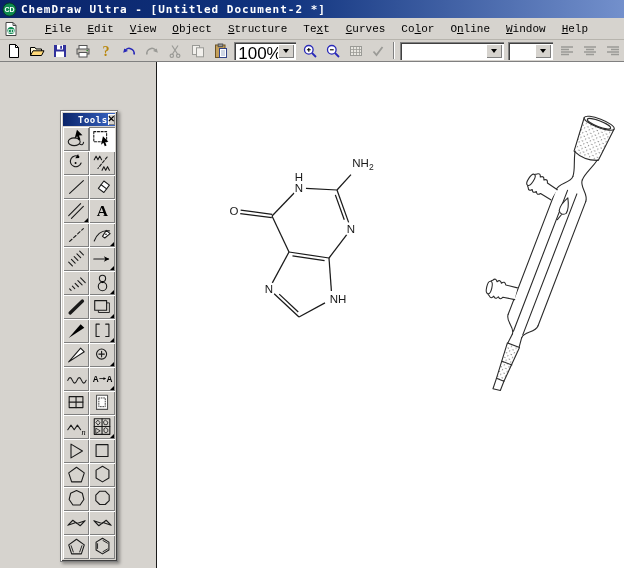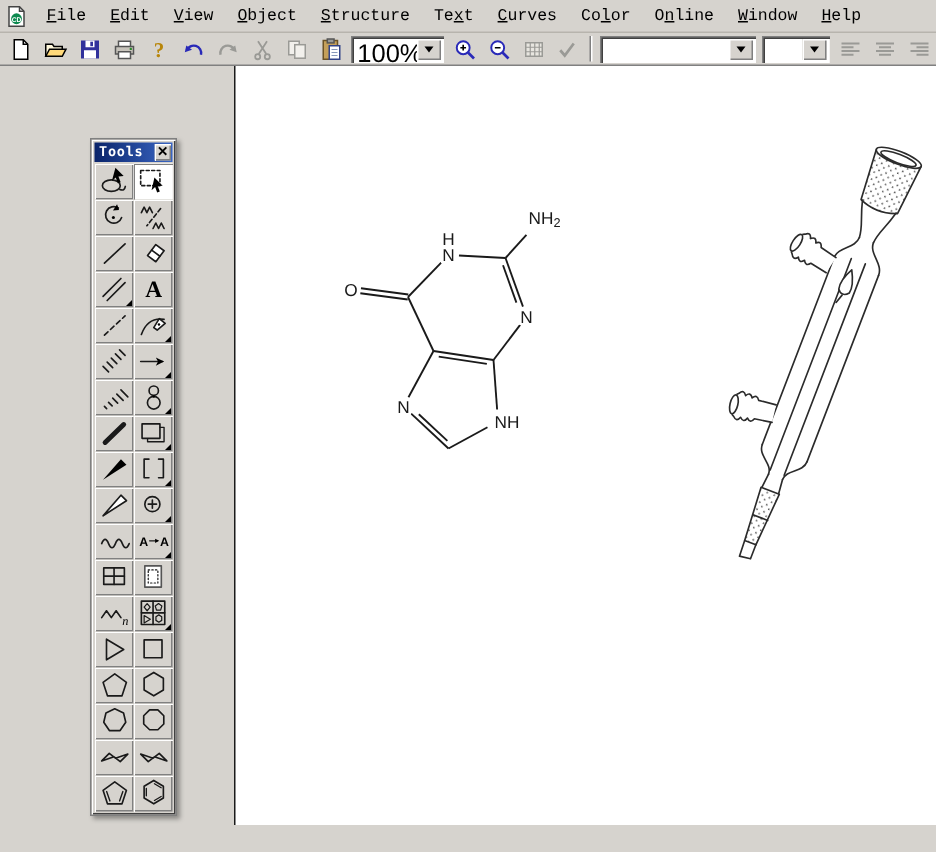--- a/index.html
+++ b/index.html
@@ -11,21 +11,21 @@
   .titlebar { height:18px; display:flex; align-items:center; gap:4px; padding-left:2px;
     background:linear-gradient(90deg,#0a246a 0%,#10337e 45%,#7390cc 100%); }
   .title-text { color:#fff; font-family:"DejaVu Sans Mono", monospace; font-weight:bold;
     font-size:11px; letter-spacing:1px; white-space:nowrap; }
 
   
   .menubar { height:22px; display:flex; align-items:center; background:#d6d3ce;
     border-bottom:1px solid #b7b4ad; padding-left:3px; }
   .menu-item { font-family:"Liberation Mono", monospace; font-size:11px; color:#000;
     padding:2px 8px; white-space:nowrap; }
-  #menu-items { display:flex; }
+  #menu-items { display:flex;margin-left:14px; }
 
   
   .toolbar { height:22px; display:flex; align-items:center; background:#d6d3ce;
     border-bottom:1px solid #808080; padding-left:3px; }
   .tb-btn { width:23px; height:20px; display:flex; align-items:center; justify-content:center; }
   .tb-sep { width:2px; height:17px; border-left:1px solid #808080; border-right:1px solid #fff; margin:0 3px; }
   .combo { height:18px; display:flex; margin:0 2px; background:#fff;
     box-shadow:inset 1px 1px 0 #808080, inset 2px 2px 0 #404040, inset -1px -1px 0 #fff; }
   .combo-field { flex:1; font-size:17px; padding:2px 0 0 4px; color:#000; overflow:hidden; white-space:nowrap; }
   .combo-btn { width:16px; margin:2px 2px 2px 0; background:#d6d3ce; display:flex; align-items:center; justify-content:center;
@@ -34,37 +34,44 @@
 
   
   .workspace { position:relative; height:506px; background:#d6d3ce; overflow:hidden; }
   .page { position:absolute; left:156px; top:0; right:0; bottom:0; background:#fff; border-left:1px solid #1a1a1a; }
   #canvas-svg { position:absolute; left:0; top:0; pointer-events:none; }
 
   
   .palette { position:absolute; left:60px; top:48px; width:58px; background:#d6d3ce;
     border:1px solid #808080; box-shadow:inset 1px 1px 0 #fff, inset -1px -1px 0 #404040, 2px 2px 3px rgba(0,0,0,0.35); padding:2px; }
   .palette-title { height:13px; display:flex; align-items:center; justify-content:space-between;
-    background:linear-gradient(90deg,#0a246a,#3a66c4); padding:0 1px 0 3px; margin-bottom:1px; }
+    background:linear-gradient(90deg,#0a246a,#3a66c4); padding:0 1px 0 15px; margin-bottom:1px; }
   .palette-title span.ttl { color:#fff; font-family:"DejaVu Sans Mono", monospace; font-weight:bold; font-size:9px; letter-spacing:0.5px; }
   .palette-close { width:11px; height:11px; background:#d6d3ce; color:#000; font-size:9px; line-height:9px; font-weight:bold;
     display:flex; align-items:center; justify-content:center;
     box-shadow:inset 1px 1px 0 #fff, inset -1px -1px 0 #808080; font-family:"Liberation Sans",sans-serif; }
   .palette-grid { display:grid; grid-template-columns:repeat(2,26px); grid-auto-rows:24px; }
   .tool-btn { position:relative; display:flex; align-items:center; justify-content:center; background:#d6d3ce;
     box-shadow:inset 1px 1px 0 #fff, inset -1px -1px 0 #808080; }
   .tool-btn.sel { background:#ffffff; box-shadow:inset 1px 1px 0 #808080, inset -1px -1px 0 #fff; }
   .tool-btn .fly { position:absolute; right:1px; bottom:1px; width:0; height:0;
     border-left:4px solid transparent; border-bottom:4px solid #000; }
 </style>
 </head>
 <body>
 
 <div class="window">
 
+  <div class="titlebar">
+    <svg width="15" height="15" viewBox="0 0 16 16">
+      <circle cx="8" cy="8" r="7" fill="#0d8a50" stroke="#063a22" stroke-width="1"></circle>
+      <text x="8" y="11" font-size="7.5" font-weight="bold" fill="#fff" text-anchor="middle" font-family="Liberation Sans, sans-serif">CD</text>
+    </svg>
+    <span class="title-text">ChemDraw Ultra - [Untitled Document-2 *]</span>
+  </div>
 
   <div class="menubar">
     <svg width="16" height="16" viewBox="0 0 16 16" style="margin-right:4px;">
       <path d="M3,1.5 h7 l3,3 v10 h-10 z" fill="#fff" stroke="#444" stroke-width="1"></path>
       <path d="M10,1.5 v3 h3" fill="none" stroke="#444" stroke-width="1"></path>
       <circle cx="8" cy="9.5" r="3.6" fill="#0d8a50"></circle>
       <text x="8" y="11.5" font-size="4.5" font-weight="bold" fill="#fff" text-anchor="middle" font-family="Liberation Sans, sans-serif">CD</text>
     </svg>
     <div id="menu-items">
         <span class="menu-item"><u>F</u>ile</span>

